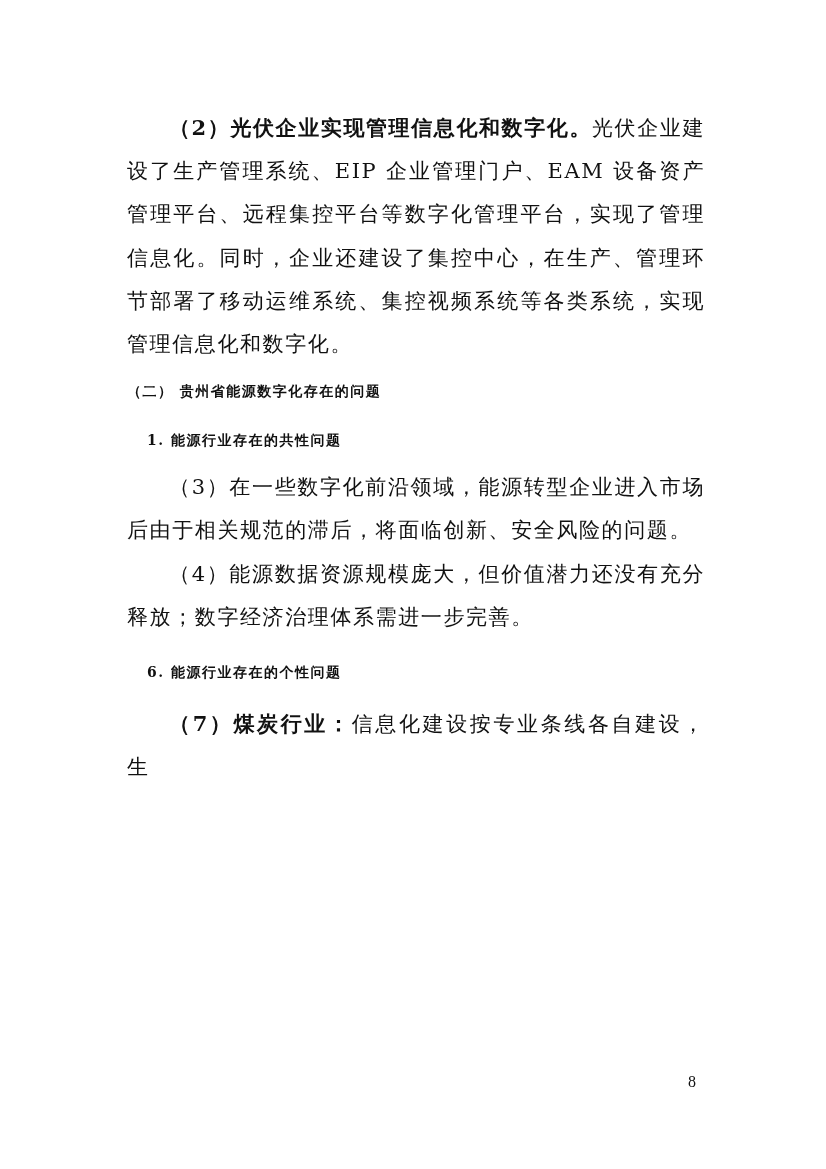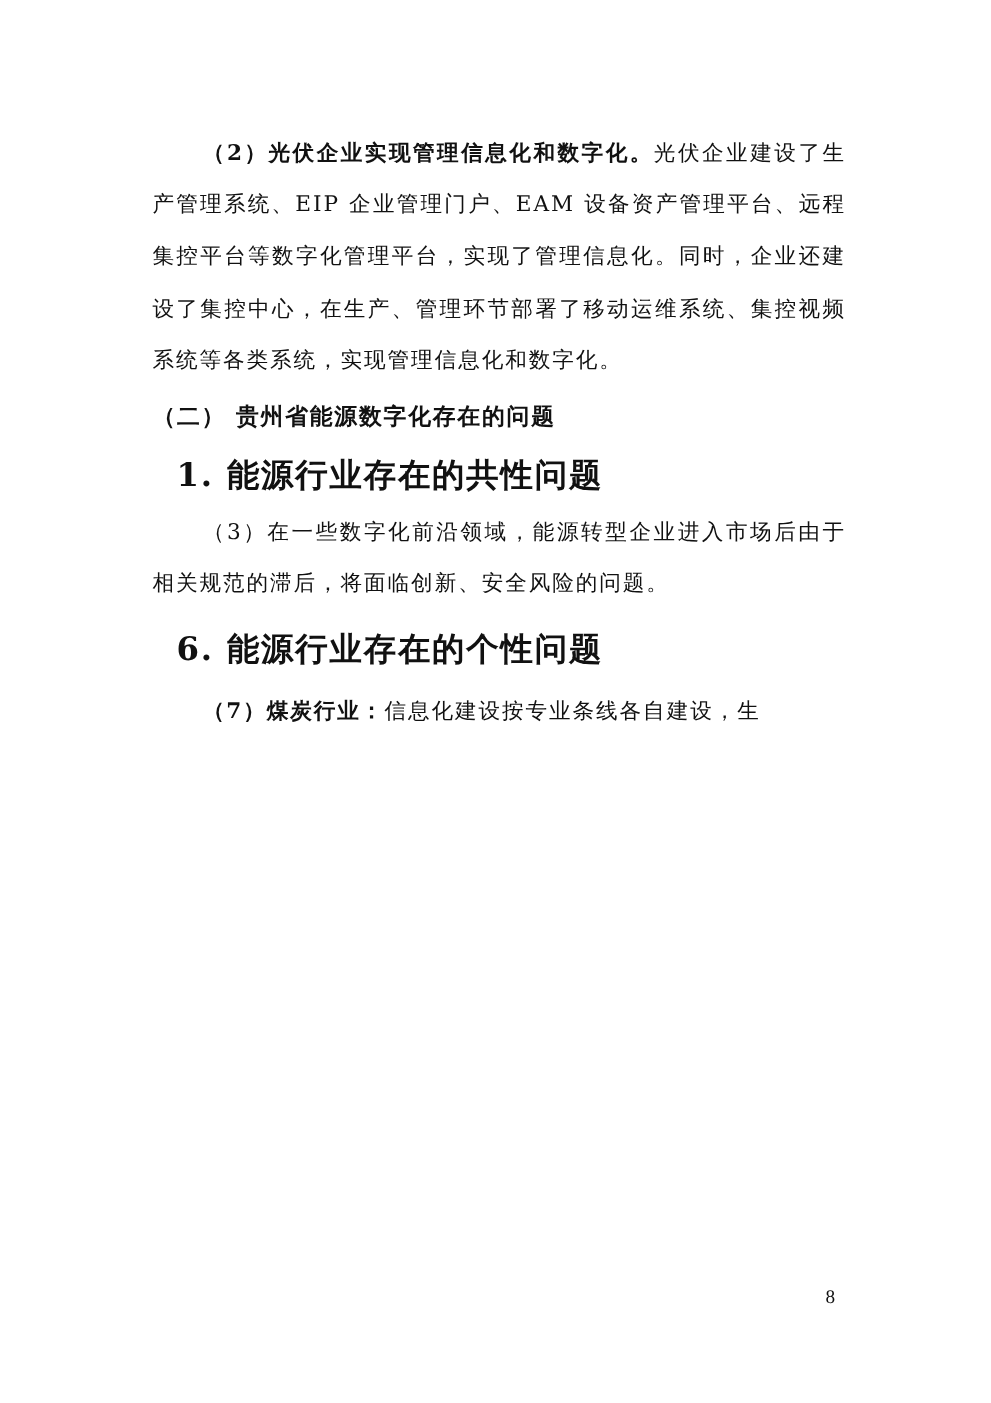--- a/index.html
+++ b/index.html
@@ -1,43 +1,44 @@
 <!DOCTYPE html>
 <html><head>
 <meta charset="utf-8">
 <style>
   html, body { margin:0; padding:0; background:#ffffff; }
   body { width:826px; height:1169px; position:relative; overflow:hidden;
          font-family:"DejaVu Serif","Liberation Serif",serif; color:#111; }
   .page { position:absolute; left:127px; top:106px; width:578px; }
-  .para { font-size:18px; line-height:43.2px; text-align:justify; text-align-last:left;
+  .para { font-size:21px; line-height:43.2px; text-align:justify; text-align-last:left;
           letter-spacing:1.6px; margin:0; }
   .indent { text-indent:42px; }
   .b { font-weight:bold; }
-  .h2 { font-size:19px; font-weight:bold; line-height:43px; margin:4px 0 6px 0; letter-spacing:1.5px; }
-  .h3 { font-size:27px; font-weight:bold; line-height:43px; margin:0 0 4px 20px; letter-spacing:1.5px; }
+  .h2 { font-size:14px; font-weight:bold; line-height:43px; margin:4px 0 6px 0; letter-spacing:1.5px; }
+  .h3 { font-size:14px; font-weight:bold; line-height:43px; margin:0 0 4px 20px; letter-spacing:1.5px; }
   .h3b { margin-top:12px; margin-bottom:8px; }
   .pagenum { position:absolute; left:688px; top:1073px; font-size:16px;
              font-family:"Liberation Serif",serif; }
 </style>
 </head>
 <body>
 
 <div class="page">
 
   <p class="para indent"><span class="b">（2）光伏企业实现管理信息化和数字化。</span><span>光伏企业建设了生产管理系统、EIP 企业管理门户、EAM 设备资产管理平台、远程集控平台等数字化管理平台，实现了管理信息化。同时，企业还建设了集控中心，在生产、管理环节部署了移动运维系统、集控视频系统等各类系统，实现管理信息化和数字化。</span></p>
 
   <div class="h2">（二） 贵州省能源数字化存在的问题</div>
 
   <div class="h3">1. 能源行业存在的共性问题</div>
 
 
 
   <p class="para indent">（3）在一些数字化前沿领域，能源转型企业进入市场后由于相关规范的滞后，将面临创新、安全风险的问题。</p>
 
+  <p class="para indent">（4）能源数据资源规模庞大，但价值潜力还没有充分释放；数字经济治理体系需进一步完善。</p>
 
   <div class="h3 h3b">6. 能源行业存在的个性问题</div>
 
   <p class="para indent"><span class="b">（7）煤炭行业：</span><span>信息化建设按专业条线各自建设，生</span></p>
 
 </div>
 
 <div class="pagenum">8</div>
 
 </body></html>

